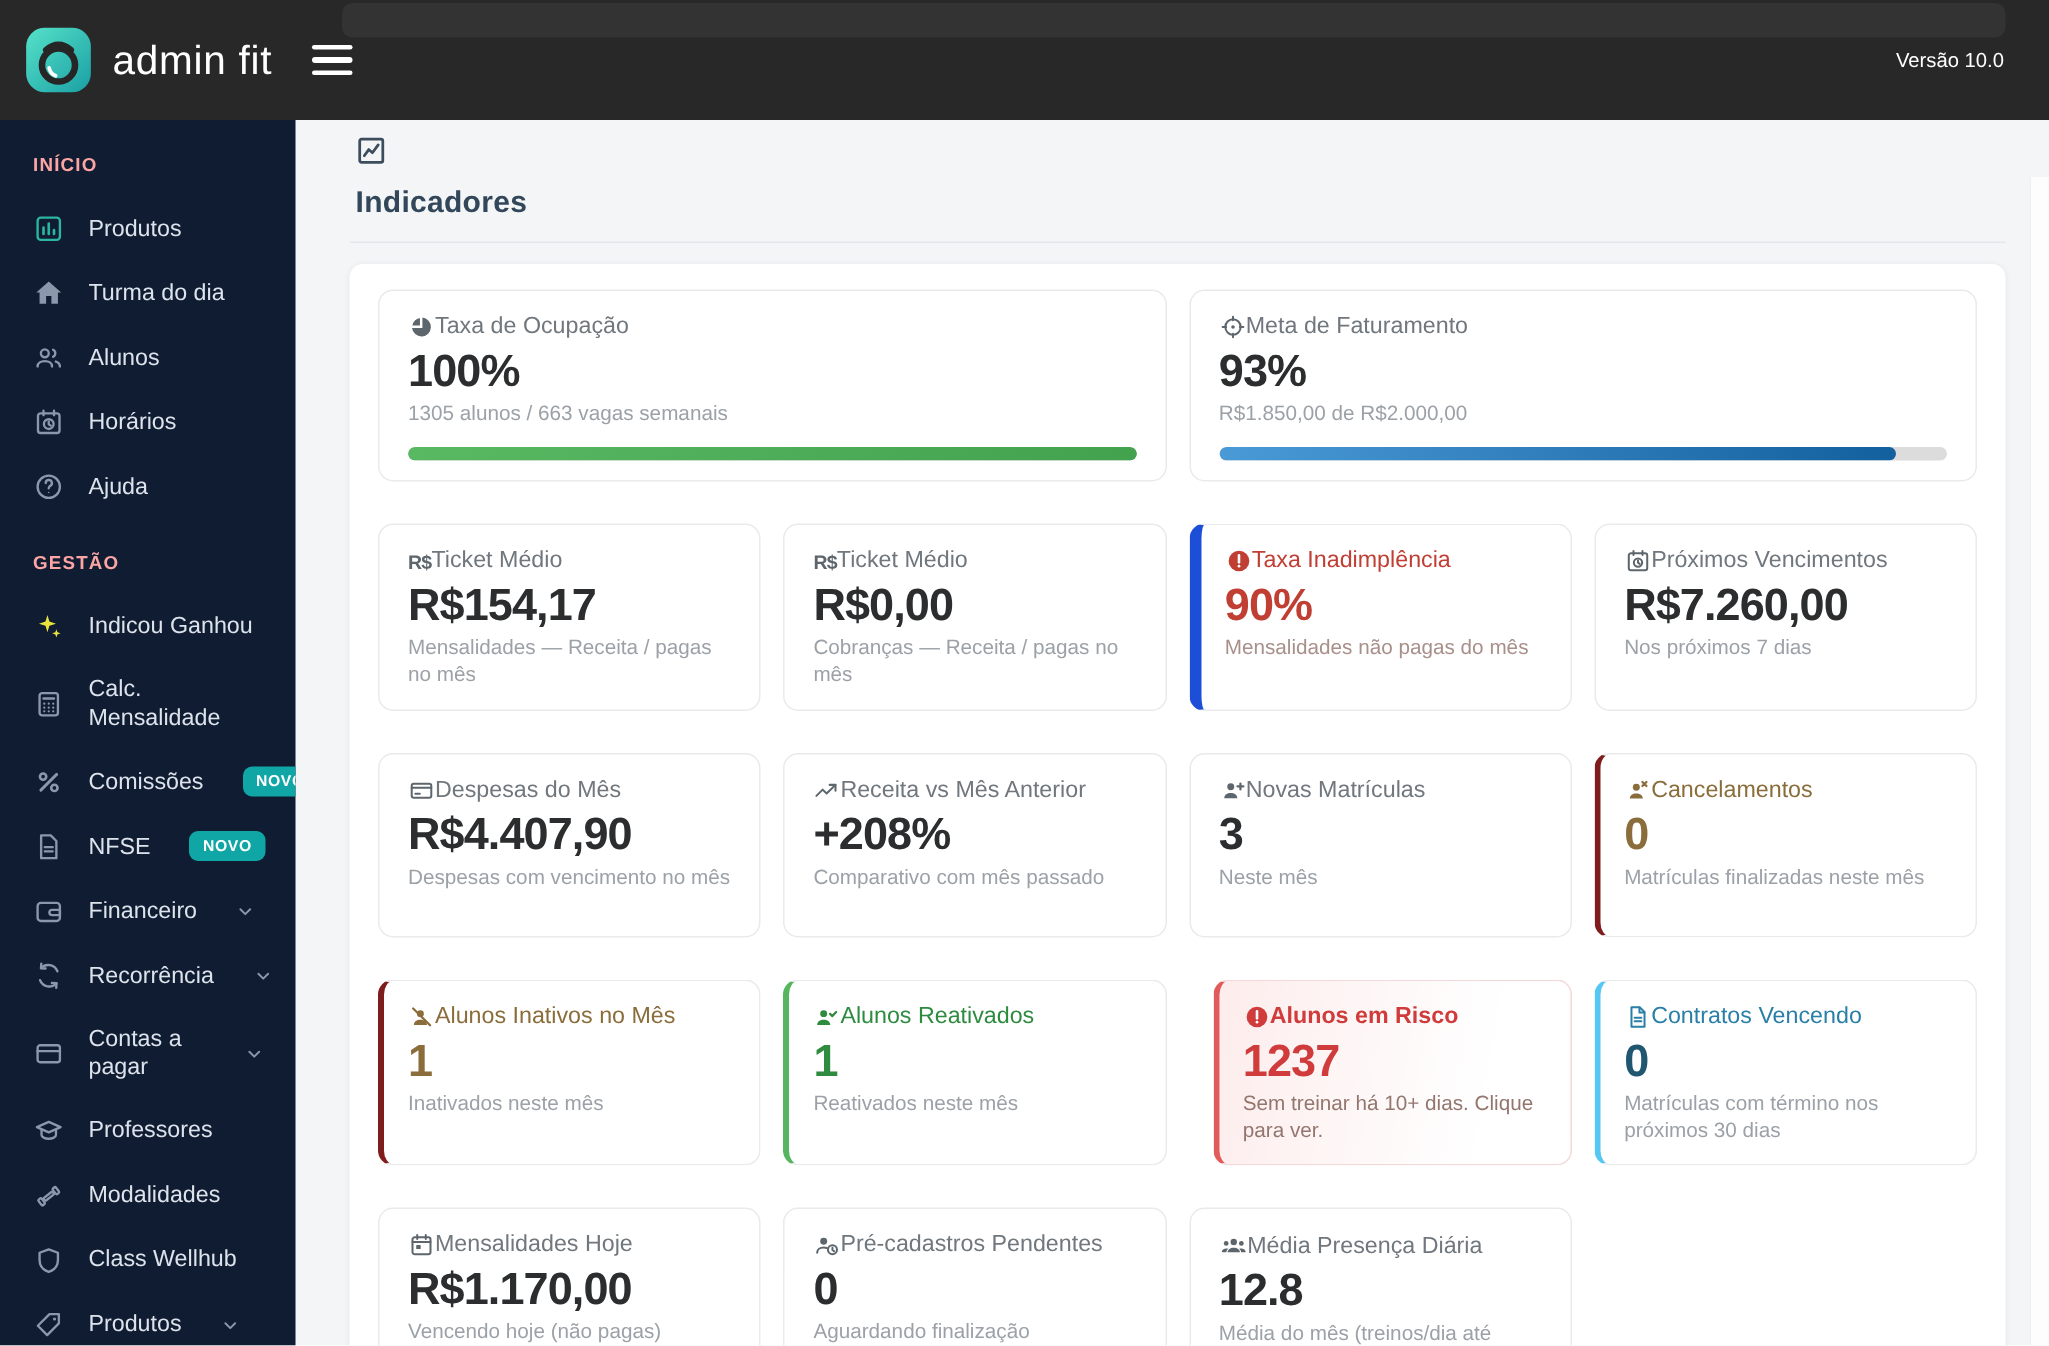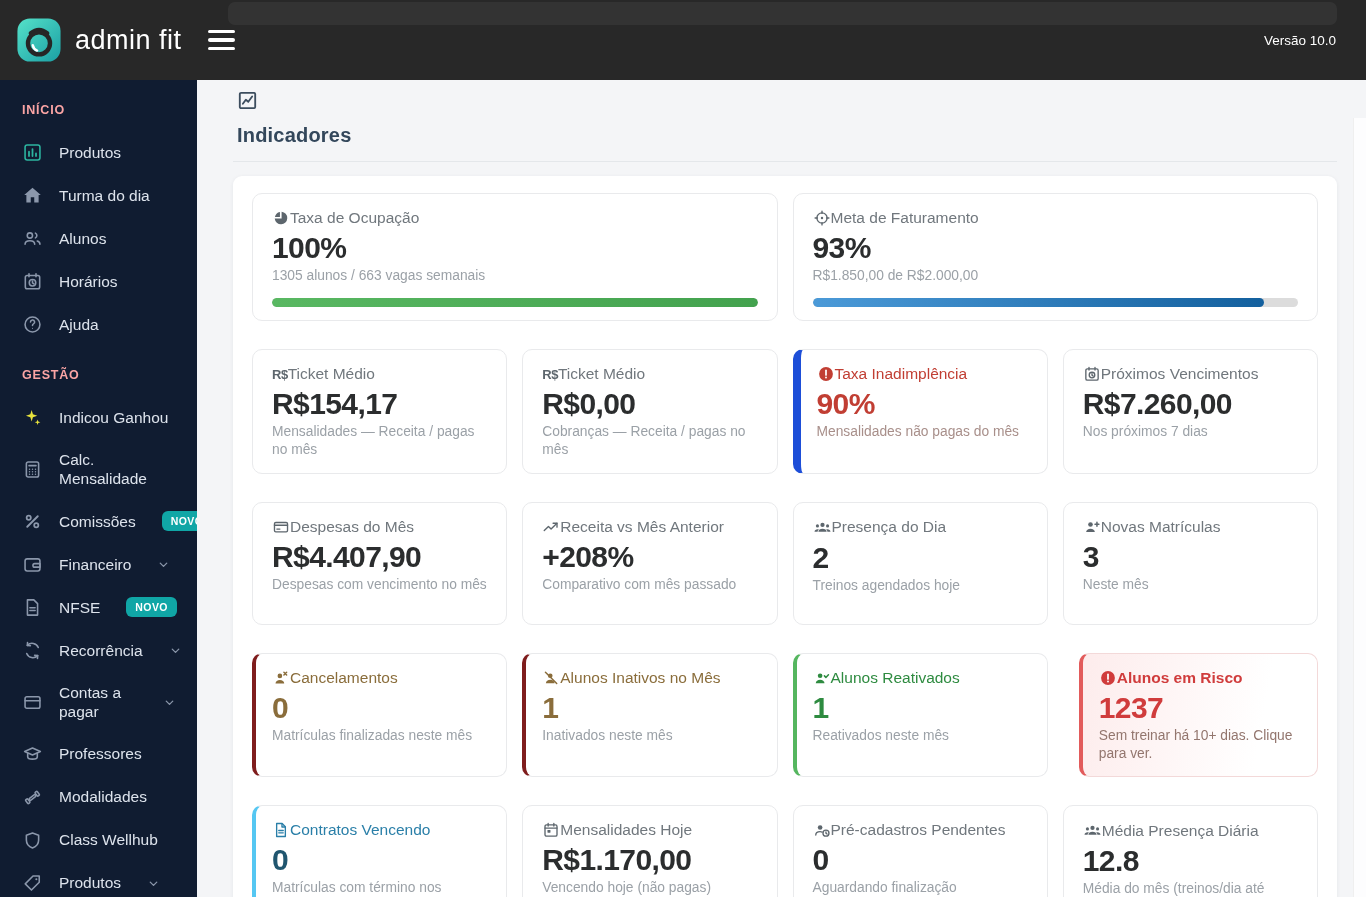--- a/index.html
+++ b/index.html
@@ -222,40 +222,40 @@
             <circle cx="7.7" cy="7.7" r="2.4" stroke-width="2"></circle>
             <circle cx="16.3" cy="16.3" r="2.4" stroke-width="2"></circle>
           </svg>
         </span>
         <span class="side-label">Comissões</span>
         <span class="side-badge">NOVO</span>
       </div>
       <div class="side-item">
         <span class="ci side-ico ">
           <svg viewBox="0 0 24 24" width="18" height="18" fill="none" stroke="currentColor" stroke-width="1.8" stroke-linecap="round" stroke-linejoin="round">
+            <path d="M6.2 3.3h7.3l4.3 4.3v13.1H6.2z"></path>
+            <path d="M9 12.3h6M9 15.5h6"></path>
+          </svg>
+        </span>
+        <span class="side-label">NFSE</span>
+        <span class="side-badge">NOVO</span>
+      </div>
+      <div class="side-item">
+        <span class="ci side-ico ">
+          <svg viewBox="0 0 24 24" width="18" height="18" fill="none" stroke="currentColor" stroke-width="1.8" stroke-linecap="round" stroke-linejoin="round">
             <rect x="3.5" y="5.6" width="17" height="13.8" rx="2.5"></rect>
             <path d="M14.5 11h6v4h-6a2 2 0 0 1 0-4z"></path>
           </svg>
         </span>
         <span class="side-label">Financeiro</span>
         <span class="side-chev">
           <svg width="13" height="13" viewBox="0 0 24 24" fill="none" stroke="currentColor" stroke-width="2.4" stroke-linecap="round" stroke-linejoin="round">
             <polyline points="6,9.5 12,15.5 18,9.5"></polyline>
           </svg>
         </span>
-      </div>
-      <div class="side-item">
-        <span class="ci side-ico ">
-          <svg viewBox="0 0 24 24" width="18" height="18" fill="none" stroke="currentColor" stroke-width="1.8" stroke-linecap="round" stroke-linejoin="round">
-            <path d="M6.2 3.3h7.3l4.3 4.3v13.1H6.2z"></path>
-            <path d="M9 12.3h6M9 15.5h6"></path>
-          </svg>
-        </span>
-        <span class="side-label">NFSE</span>
-        <span class="side-badge">NOVO</span>
       </div>
       <div class="side-item">
         <span class="ci side-ico ">
           <svg viewBox="0 0 24 24" width="18" height="18" fill="none" stroke="currentColor" stroke-width="1.8" stroke-linecap="round" stroke-linejoin="round">
             <path d="M18.6 8.6A7.6 7.6 0 0 0 6.1 6.1"></path>
             <path d="M6.3 2.8l-.2 3.5 3.5.2"></path>
             <path d="M5.4 15.4a7.6 7.6 0 0 0 12.5 2.5"></path>
             <path d="M17.7 21.2l.2-3.5-3.5-.2"></path>
           </svg>
         </span>
@@ -444,159 +444,142 @@
               </svg>
             </span>
             <span>Receita vs Mês Anterior</span>
           </div>
           <div class="card-value">+208%</div>
           <div class="card-sub">Comparativo com mês passado</div>
         </div>
         <div class="card">
           <div class="card-title">
             <span class="ci ">
+              <svg viewBox="0 0 24 24" width="18" height="18" fill="none" stroke="currentColor" stroke-width="1.8" stroke-linecap="round" stroke-linejoin="round">
+                <circle cx="10" cy="8.7" r="3.1" fill="currentColor" stroke="none"></circle>
+                <path d="M4.2 18.8c0-2.9 2.7-4.6 5.8-4.6s5.8 1.7 5.8 4.6z" fill="currentColor" stroke="none"></path>
+                <path d="M18.6 5.8v5.2M16 8.4h5.2" stroke-width="2"></path>
+              </svg>
+            </span>
+            <span>Novas Matrículas</span>
+          </div>
+          <div class="card-value">3</div>
+          <div class="card-sub">Neste mês</div>
+        </div>
+        <div class="card warning">
+          <div class="card-title">
+            <span class="ci ">
+              <svg viewBox="0 0 24 24" width="18" height="18" fill="none" stroke="currentColor" stroke-width="1.8" stroke-linecap="round" stroke-linejoin="round">
+                <circle cx="10.5" cy="9.2" r="3.1" fill="currentColor" stroke="none"></circle>
+                <path d="M4.7 19.2c0-2.9 2.7-4.6 5.8-4.6s5.8 1.7 5.8 4.6z" fill="currentColor" stroke="none"></path>
+                <path d="M15.9 4.4l3.6 3.6M19.5 4.4l-3.6 3.6" stroke-width="2"></path>
+              </svg>
+            </span>
+            <span>Cancelamentos</span>
+          </div>
+          <div class="card-value">0</div>
+          <div class="card-sub">Matrículas finalizadas neste mês</div>
+        </div>
+        <div class="card warning">
+          <div class="card-title">
+            <span class="ci ">
+              <svg viewBox="0 0 24 24" width="18" height="18" fill="none" stroke="currentColor" stroke-width="1.8" stroke-linecap="round" stroke-linejoin="round">
+                <circle cx="11" cy="9" r="3.1" fill="currentColor" stroke="none"></circle>
+                <path d="M5.2 19c0-2.9 2.7-4.6 5.8-4.6s5.8 1.7 5.8 4.6z" fill="currentColor" stroke="none"></path>
+                <path d="M4.6 4.4l15 15" stroke-width="2"></path>
+              </svg>
+            </span>
+            <span>Alunos Inativos no Mês</span>
+          </div>
+          <div class="card-value">1</div>
+          <div class="card-sub">Inativados neste mês</div>
+        </div>
+        <div class="card success">
+          <div class="card-title">
+            <span class="ci ">
+              <svg viewBox="0 0 24 24" width="18" height="18" fill="none" stroke="currentColor" stroke-width="1.8" stroke-linecap="round" stroke-linejoin="round">
+                <circle cx="9.5" cy="9" r="3.1" fill="currentColor" stroke="none"></circle>
+                <path d="M3.7 19c0-2.9 2.7-4.6 5.8-4.6s5.8 1.7 5.8 4.6z" fill="currentColor" stroke="none"></path>
+                <path d="M15.2 9.2l2 2 3.4-3.6" stroke-width="2"></path>
+              </svg>
+            </span>
+            <span>Alunos Reativados</span>
+          </div>
+          <div class="card-value">1</div>
+          <div class="card-sub">Reativados neste mês</div>
+        </div>
+        <div class="card danger-bg">
+          <div class="card-title">
+            <span class="ci ">
+              <svg viewBox="0 0 24 24" width="18" height="18">
+                <circle cx="12" cy="12" r="9.2" fill="currentColor"></circle>
+                <path d="M12 7v6.2" stroke="#fff" stroke-width="2.3" stroke-linecap="round"></path>
+                <circle cx="12" cy="16.6" r="1.25" fill="#fff"></circle>
+              </svg>
+            </span>
+            <span>Alunos em Risco</span>
+          </div>
+          <div class="card-value">1237</div>
+          <div class="card-sub">Sem treinar há 10+ dias. Clique para ver.</div>
+        </div>
+        <div class="card info">
+          <div class="card-title">
+            <span class="ci ">
+              <svg viewBox="0 0 24 24" width="18" height="18" fill="none" stroke="currentColor" stroke-width="1.8" stroke-linecap="round" stroke-linejoin="round">
+                <path d="M6.2 3.3h7.3l4.3 4.3v13.1H6.2z"></path>
+                <path d="M13.3 3.6V8h4.3"></path>
+                <path d="M9 12.6h6M9 15.8h6"></path>
+              </svg>
+            </span>
+            <span>Contratos Vencendo</span>
+          </div>
+          <div class="card-value">0</div>
+          <div class="card-sub">Matrículas com término nos próximos 30 dias</div>
+        </div>
+        <div class="card">
+          <div class="card-title">
+            <span class="ci ">
+              <svg viewBox="0 0 24 24" width="18" height="18" fill="none" stroke="currentColor" stroke-width="1.8" stroke-linecap="round" stroke-linejoin="round">
+                <rect x="4" y="5.2" width="16" height="15" rx="2"></rect>
+                <path d="M8.2 3.2v3.4M15.8 3.2v3.4M4 9.4h16"></path>
+                <rect x="7.3" y="12" width="4" height="3.6" rx=".6" fill="currentColor" stroke="none"></rect>
+              </svg>
+            </span>
+            <span>Mensalidades Hoje</span>
+          </div>
+          <div class="card-value">R$1.170,00</div>
+          <div class="card-sub">Vencendo hoje (não pagas)</div>
+        </div>
+        <div class="card">
+          <div class="card-title">
+            <span class="ci ">
+              <svg viewBox="0 0 24 24" width="18" height="18" fill="none" stroke="currentColor" stroke-width="1.8" stroke-linecap="round" stroke-linejoin="round">
+                <circle cx="9.5" cy="8.7" r="3.1" fill="currentColor" stroke="none"></circle>
+                <path d="M3.7 18.8c0-2.9 2.7-4.6 5.8-4.6 1 0 1.9.2 2.7.5" fill="none"></path>
+                <circle cx="17.3" cy="16.2" r="4"></circle>
+                <path d="M17.3 14.4v2l1.4 1"></path>
+              </svg>
+            </span>
+            <span>Pré-cadastros Pendentes</span>
+          </div>
+          <div class="card-value">0</div>
+          <div class="card-sub">Aguardando finalização</div>
+        </div>
+        <div class="card">
+          <div class="card-title">
+            <span class="ci ">
               <svg viewBox="0 0 24 24" width="19" height="19" fill="currentColor">
                 <circle cx="12" cy="8.8" r="2.7"></circle>
                 <path d="M6.8 17.4c0-2.3 2.3-3.8 5.2-3.8s5.2 1.5 5.2 3.8z"></path>
                 <circle cx="5.6" cy="10" r="2"></circle>
                 <circle cx="18.4" cy="10" r="2"></circle>
                 <path d="M1.9 17.4c0-1.9 1.7-3.1 3.9-3.1.6 0 1.1.1 1.6.2-1 .9-1.6 1.9-1.6 2.9z"></path>
                 <path d="M22.1 17.4c0-1.9-1.7-3.1-3.9-3.1-.6 0-1.1.1-1.6.2 1 .9 1.6 1.9 1.6 2.9z"></path>
               </svg>
             </span>
-            <span>Presença do Dia</span>
-          </div>
-          <div class="card-value">2</div>
-          <div class="card-sub">Treinos agendados hoje</div>
-        </div>
-        <div class="card">
-          <div class="card-title">
-            <span class="ci ">
-              <svg viewBox="0 0 24 24" width="18" height="18" fill="none" stroke="currentColor" stroke-width="1.8" stroke-linecap="round" stroke-linejoin="round">
-                <circle cx="10" cy="8.7" r="3.1" fill="currentColor" stroke="none"></circle>
-                <path d="M4.2 18.8c0-2.9 2.7-4.6 5.8-4.6s5.8 1.7 5.8 4.6z" fill="currentColor" stroke="none"></path>
-                <path d="M18.6 5.8v5.2M16 8.4h5.2" stroke-width="2"></path>
-              </svg>
-            </span>
-            <span>Novas Matrículas</span>
-          </div>
-          <div class="card-value">3</div>
-          <div class="card-sub">Neste mês</div>
-        </div>
-        <div class="card warning">
-          <div class="card-title">
-            <span class="ci ">
-              <svg viewBox="0 0 24 24" width="18" height="18" fill="none" stroke="currentColor" stroke-width="1.8" stroke-linecap="round" stroke-linejoin="round">
-                <circle cx="10.5" cy="9.2" r="3.1" fill="currentColor" stroke="none"></circle>
-                <path d="M4.7 19.2c0-2.9 2.7-4.6 5.8-4.6s5.8 1.7 5.8 4.6z" fill="currentColor" stroke="none"></path>
-                <path d="M15.9 4.4l3.6 3.6M19.5 4.4l-3.6 3.6" stroke-width="2"></path>
-              </svg>
-            </span>
-            <span>Cancelamentos</span>
-          </div>
-          <div class="card-value">0</div>
-          <div class="card-sub">Matrículas finalizadas neste mês</div>
-        </div>
-        <div class="card warning">
-          <div class="card-title">
-            <span class="ci ">
-              <svg viewBox="0 0 24 24" width="18" height="18" fill="none" stroke="currentColor" stroke-width="1.8" stroke-linecap="round" stroke-linejoin="round">
-                <circle cx="11" cy="9" r="3.1" fill="currentColor" stroke="none"></circle>
-                <path d="M5.2 19c0-2.9 2.7-4.6 5.8-4.6s5.8 1.7 5.8 4.6z" fill="currentColor" stroke="none"></path>
-                <path d="M4.6 4.4l15 15" stroke-width="2"></path>
-              </svg>
-            </span>
-            <span>Alunos Inativos no Mês</span>
-          </div>
-          <div class="card-value">1</div>
-          <div class="card-sub">Inativados neste mês</div>
-        </div>
-        <div class="card success">
-          <div class="card-title">
-            <span class="ci ">
-              <svg viewBox="0 0 24 24" width="18" height="18" fill="none" stroke="currentColor" stroke-width="1.8" stroke-linecap="round" stroke-linejoin="round">
-                <circle cx="9.5" cy="9" r="3.1" fill="currentColor" stroke="none"></circle>
-                <path d="M3.7 19c0-2.9 2.7-4.6 5.8-4.6s5.8 1.7 5.8 4.6z" fill="currentColor" stroke="none"></path>
-                <path d="M15.2 9.2l2 2 3.4-3.6" stroke-width="2"></path>
-              </svg>
-            </span>
-            <span>Alunos Reativados</span>
-          </div>
-          <div class="card-value">1</div>
-          <div class="card-sub">Reativados neste mês</div>
-        </div>
-        <div class="card danger-bg">
-          <div class="card-title">
-            <span class="ci ">
-              <svg viewBox="0 0 24 24" width="18" height="18">
-                <circle cx="12" cy="12" r="9.2" fill="currentColor"></circle>
-                <path d="M12 7v6.2" stroke="#fff" stroke-width="2.3" stroke-linecap="round"></path>
-                <circle cx="12" cy="16.6" r="1.25" fill="#fff"></circle>
-              </svg>
-            </span>
-            <span>Alunos em Risco</span>
-          </div>
-          <div class="card-value">1237</div>
-          <div class="card-sub">Sem treinar há 10+ dias. Clique para ver.</div>
-        </div>
-        <div class="card info">
-          <div class="card-title">
-            <span class="ci ">
-              <svg viewBox="0 0 24 24" width="18" height="18" fill="none" stroke="currentColor" stroke-width="1.8" stroke-linecap="round" stroke-linejoin="round">
-                <path d="M6.2 3.3h7.3l4.3 4.3v13.1H6.2z"></path>
-                <path d="M13.3 3.6V8h4.3"></path>
-                <path d="M9 12.6h6M9 15.8h6"></path>
-              </svg>
-            </span>
-            <span>Contratos Vencendo</span>
-          </div>
-          <div class="card-value">0</div>
-          <div class="card-sub">Matrículas com término nos próximos 30 dias</div>
-        </div>
-        <div class="card">
-          <div class="card-title">
-            <span class="ci ">
-              <svg viewBox="0 0 24 24" width="18" height="18" fill="none" stroke="currentColor" stroke-width="1.8" stroke-linecap="round" stroke-linejoin="round">
-                <rect x="4" y="5.2" width="16" height="15" rx="2"></rect>
-                <path d="M8.2 3.2v3.4M15.8 3.2v3.4M4 9.4h16"></path>
-                <rect x="7.3" y="12" width="4" height="3.6" rx=".6" fill="currentColor" stroke="none"></rect>
-              </svg>
-            </span>
-            <span>Mensalidades Hoje</span>
-          </div>
-          <div class="card-value">R$1.170,00</div>
-          <div class="card-sub">Vencendo hoje (não pagas)</div>
-        </div>
-        <div class="card">
-          <div class="card-title">
-            <span class="ci ">
-              <svg viewBox="0 0 24 24" width="18" height="18" fill="none" stroke="currentColor" stroke-width="1.8" stroke-linecap="round" stroke-linejoin="round">
-                <circle cx="9.5" cy="8.7" r="3.1" fill="currentColor" stroke="none"></circle>
-                <path d="M3.7 18.8c0-2.9 2.7-4.6 5.8-4.6 1 0 1.9.2 2.7.5" fill="none"></path>
-                <circle cx="17.3" cy="16.2" r="4"></circle>
-                <path d="M17.3 14.4v2l1.4 1"></path>
-              </svg>
-            </span>
-            <span>Pré-cadastros Pendentes</span>
-          </div>
-          <div class="card-value">0</div>
-          <div class="card-sub">Aguardando finalização</div>
-        </div>
-        <div class="card">
-          <div class="card-title">
-            <span class="ci ">
-              <svg viewBox="0 0 24 24" width="19" height="19" fill="currentColor">
-                <circle cx="12" cy="8.8" r="2.7"></circle>
-                <path d="M6.8 17.4c0-2.3 2.3-3.8 5.2-3.8s5.2 1.5 5.2 3.8z"></path>
-                <circle cx="5.6" cy="10" r="2"></circle>
-                <circle cx="18.4" cy="10" r="2"></circle>
-                <path d="M1.9 17.4c0-1.9 1.7-3.1 3.9-3.1.6 0 1.1.1 1.6.2-1 .9-1.6 1.9-1.6 2.9z"></path>
-                <path d="M22.1 17.4c0-1.9-1.7-3.1-3.9-3.1-.6 0-1.1.1-1.6.2 1 .9 1.6 1.9 1.6 2.9z"></path>
-              </svg>
-            </span>
             <span>Média Presença Diária</span>
           </div>
           <div class="card-value">12.8</div>
           <div class="card-sub">Média do mês (treinos/dia até hoje)</div>
         </div>
       </div>
   </section>
 </main>
 
 <div class="scroll-track"></div>

